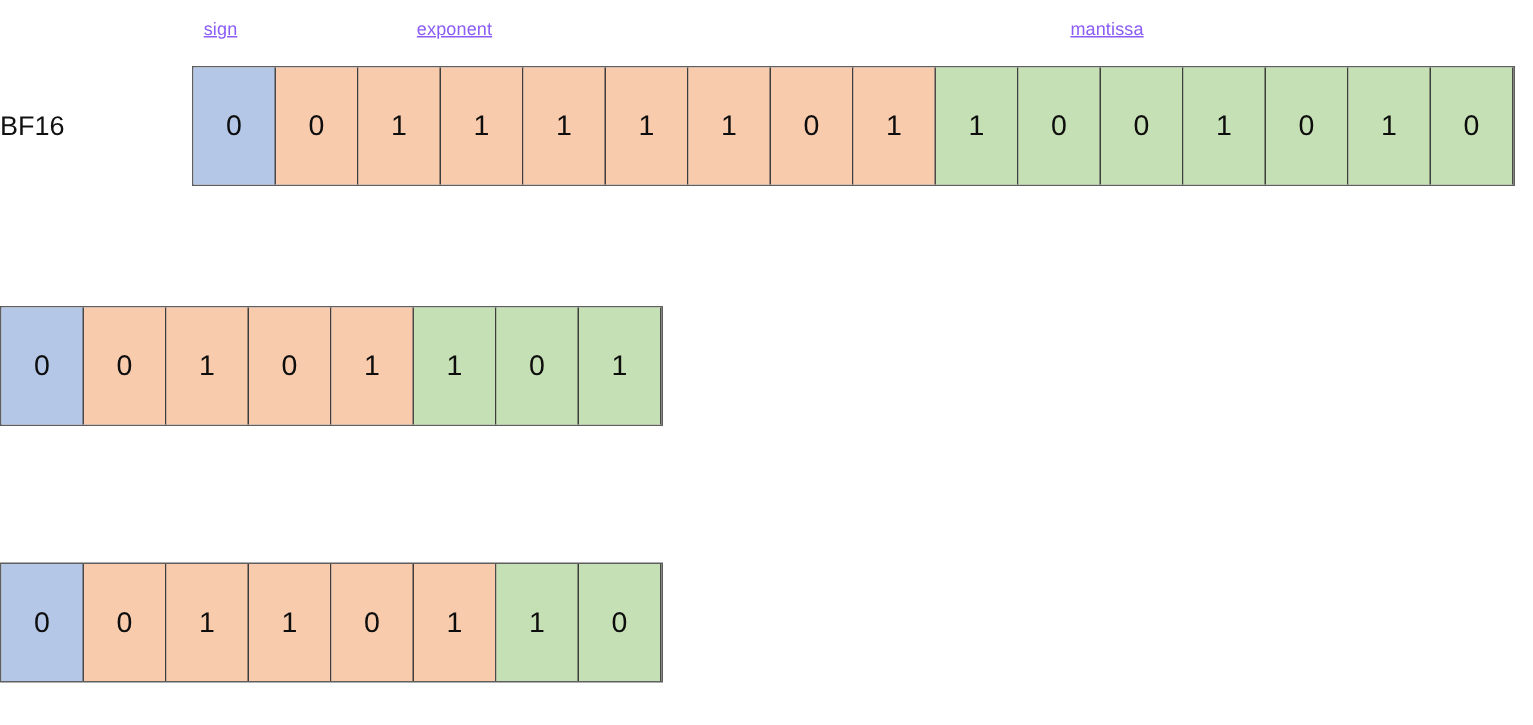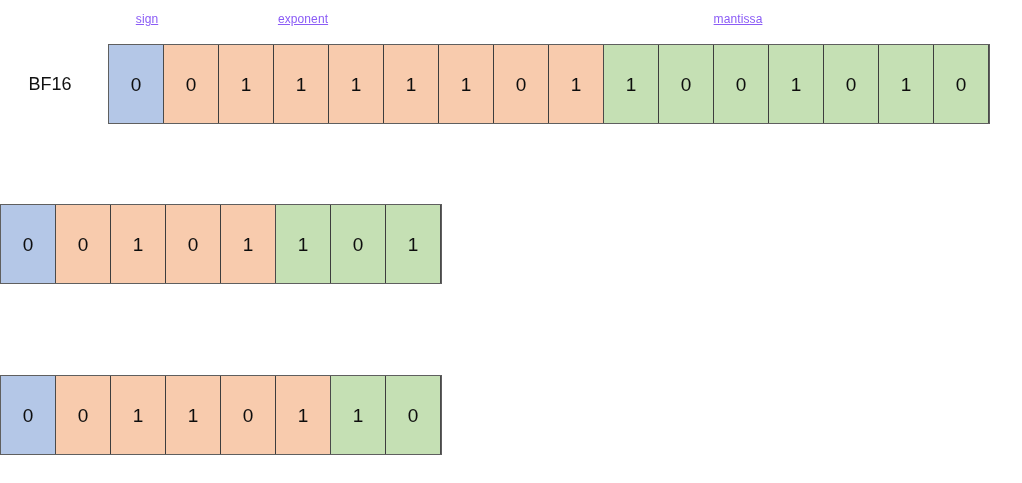--- a/index.html
+++ b/index.html
@@ -37,22 +37,22 @@
 
   
   .fmt-row {
     position: absolute;
     left: 0;
     display: flex;
     align-items: center;
   }
 
   .fmt-label {
-    width: 108px;
-    text-align: center;
+    width: 128px;
+    text-align: left;
     padding-right: 8px;
     font-size: 18px;
     line-height: 22px;
     white-space: nowrap;
     color: #111111;
     box-sizing: border-box;
   }
 
   .bit-strip {
     display: flex;

